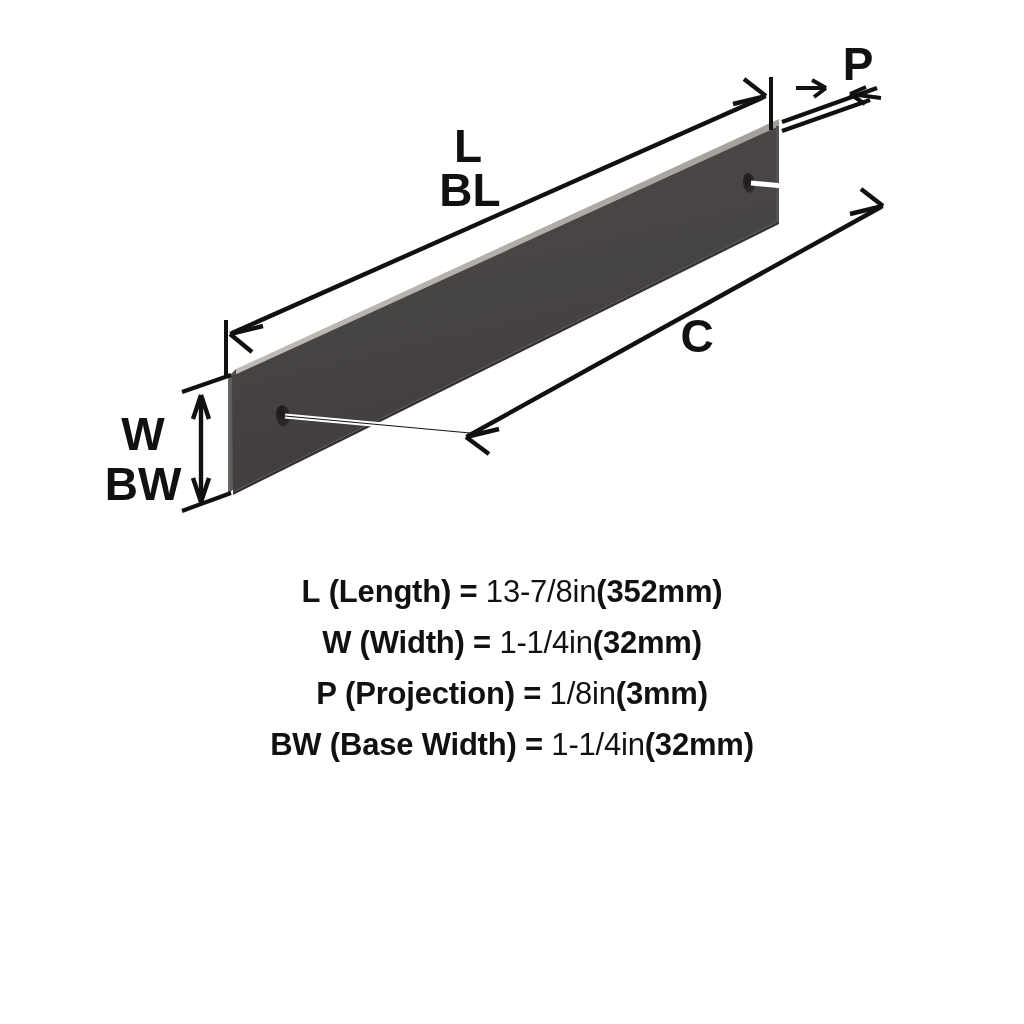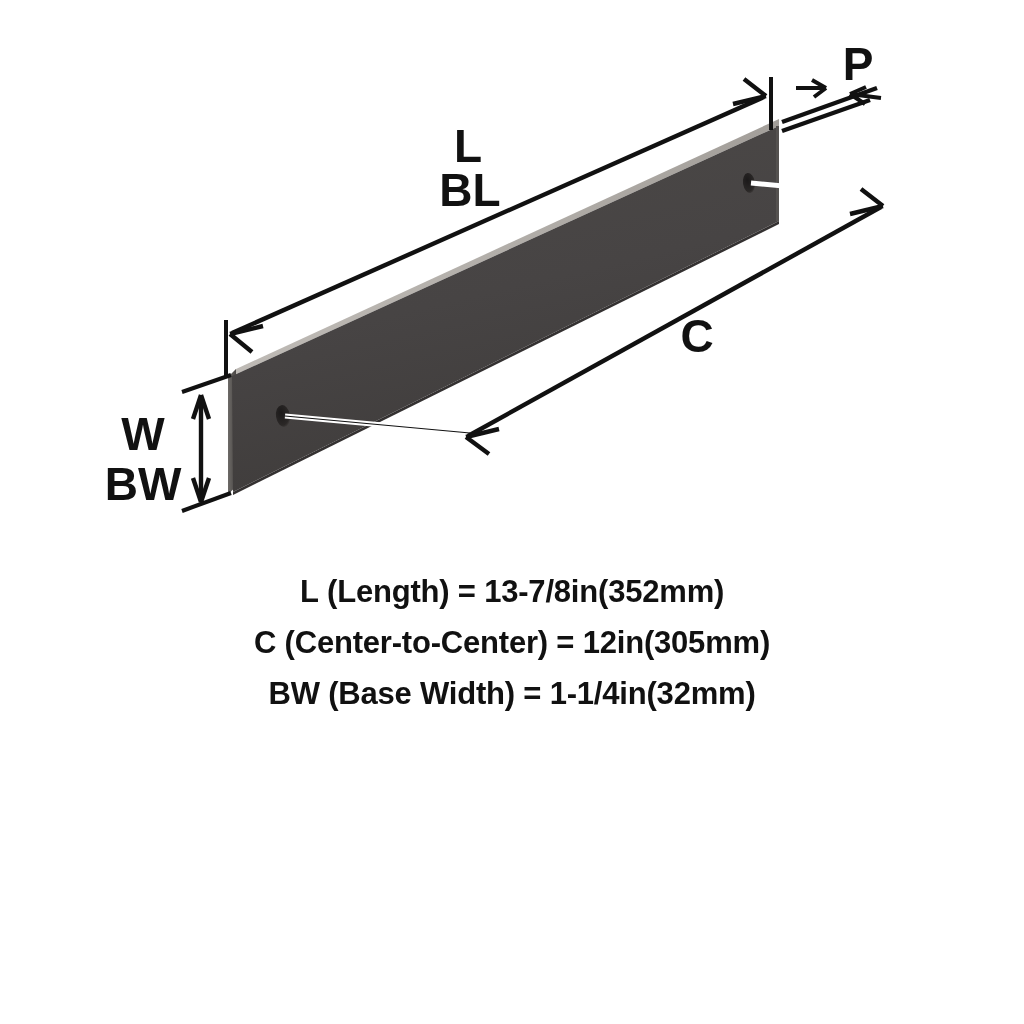--- a/index.html
+++ b/index.html
@@ -59,21 +59,21 @@
   .spec-row .code {
     font-weight: 700;
   }
   .spec-row .name {
     font-weight: 700;
   }
   .spec-row .eq {
     font-weight: 700;
   }
   .spec-row .val-in {
-    font-weight: 700;
+    font-weight: 400;
   }
   .spec-row .val-mm {
     font-weight: 700;
   }
 </style>
 </head>
 <body>
 
 <div id="page">
 
@@ -184,28 +184,34 @@
 
   <div id="spec-list">
 
     <div class="spec-row">
       <span class="code">L</span>
       <span class="name">(Length)</span>
       <span class="eq">=</span>
       <span class="val-in">13-7/8in</span><span class="val-mm">(352mm)</span>
     </div>
 
-
-
-    <div class="spec-row">
-      <span class="code">C</span>
-      <span class="name">(Center-to-Center)</span>
-      <span class="eq">=</span>
-      <span class="val-in">12in</span><span class="val-mm">(305mm)</span>
-    </div>
+    <div class="spec-row">
+      <span class="code">W</span>
+      <span class="name">(Width)</span>
+      <span class="eq">=</span>
+      <span class="val-in">1-1/4in</span><span class="val-mm">(32mm)</span>
+    </div>
+
+    <div class="spec-row">
+      <span class="code">P</span>
+      <span class="name">(Projection)</span>
+      <span class="eq">=</span>
+      <span class="val-in">1/8in</span><span class="val-mm">(3mm)</span>
+    </div>
+
 
 
     <div class="spec-row">
       <span class="code">BW</span>
       <span class="name">(Base Width)</span>
       <span class="eq">=</span>
       <span class="val-in">1-1/4in</span><span class="val-mm">(32mm)</span>
     </div>
 
   </div>

